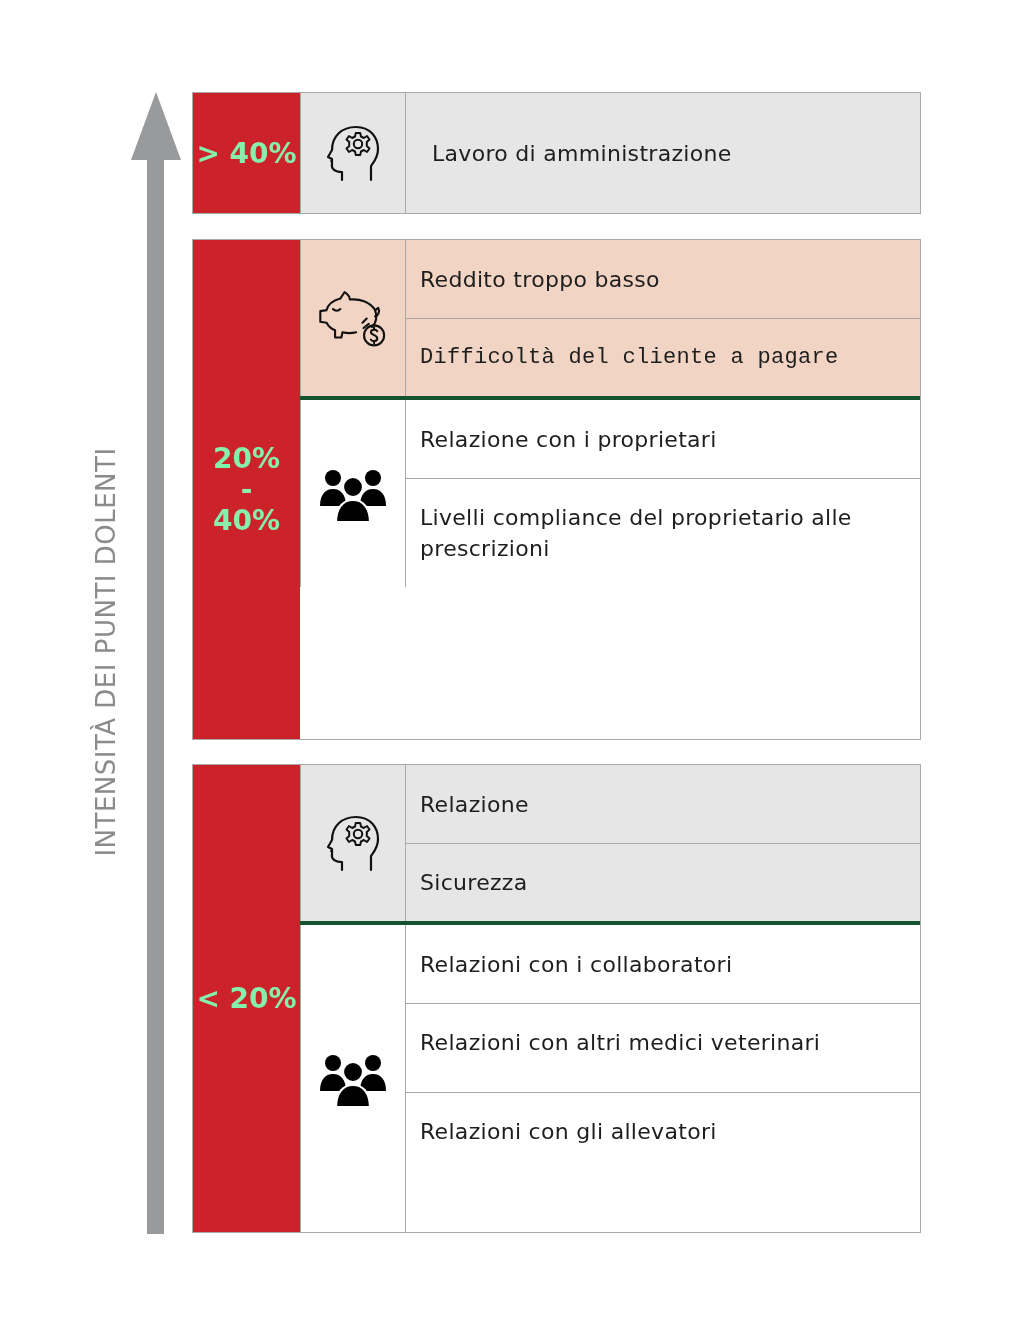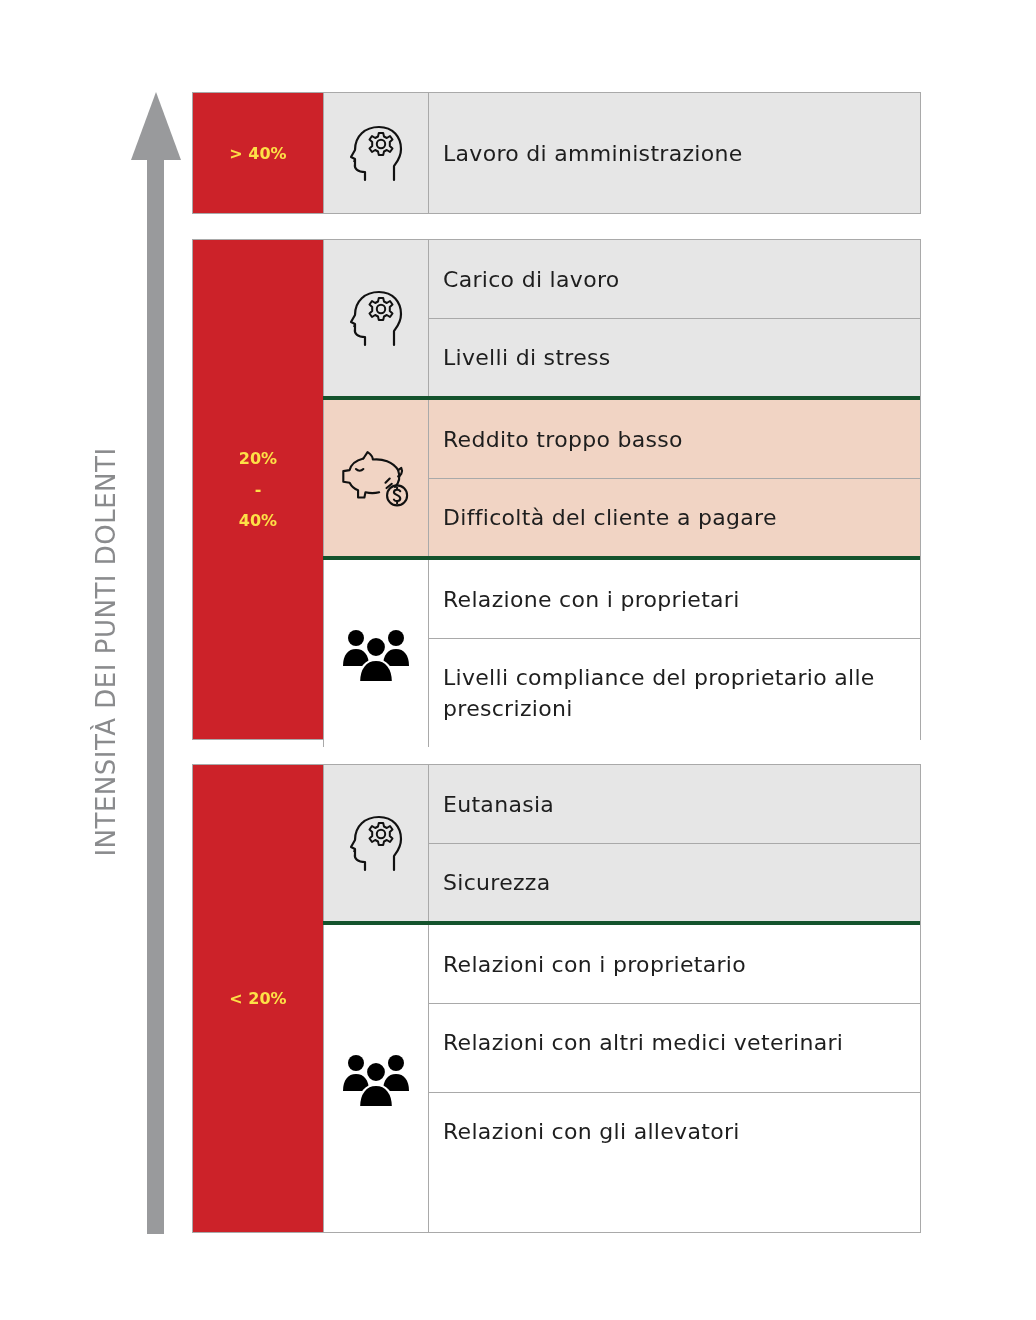--- a/index.html
+++ b/index.html
@@ -10,21 +10,21 @@
   .arrow { position: absolute; left: 131px; top: 92px; width: 50px; height: 1142px; }
   .arrow .shaft { position: absolute; left: 16px; top: 64px; width: 17px; bottom: 0; background: #999a9c; }
   .arrow .head { position: absolute; left: 0; top: 0; width: 0; height: 0;
     border-left: 25px solid transparent; border-right: 25px solid transparent; border-bottom: 68px solid #999a9c; }
   .axis-label {
     position: absolute; left: 106px; top: 652px; transform: translate(-50%, -50%) rotate(-90deg);
     white-space: nowrap; color: #8a8b8d; font-size: 26px; letter-spacing: 0.5px;
     font-family: "DejaVu Sans", sans-serif; font-weight: normal; transform-origin: center;
   }
   .block { position: absolute; left: 192px; width: 729px; border: 1px solid #a9a9a9; box-sizing: border-box; display: flex; }
-  .tier { width: 130px; background: #cc2229; color: #fde047; font-weight: bold; font-size: 16px;
+  .tier { width: 107px; background: #cc2229; color: #86efac; font-weight: bold; font-size: 28px;
     display: flex; align-items: center; justify-content: center; text-align: center; line-height: 31px;
     font-family: "DejaVu Sans", sans-serif; }
   .groups { flex: 1; display: flex; flex-direction: column; }
   .group { display: flex; border-top: 4px solid #14532d; }
   .group:first-child { border-top: none; }
   .icon-cell { width: 104px; border-left: 1px solid #a9a9a9; border-right: 1px solid #a9a9a9;
     display: flex; align-items: center; justify-content: center; box-sizing: content-box; }
   .items { flex: 1; display: flex; flex-direction: column; }
   .item { display: flex; align-items: center; padding: 0 14px; font-size: 22px; color: #1e1e1e;
     border-top: 1px solid #a9a9a9; box-sizing: border-box; line-height: 31px; letter-spacing: 0.3px;
@@ -70,21 +70,21 @@
       <path d="M43 32 L47 28 M44 37 L49 33"></path>
       <circle cx="54" cy="44" r="9.5"></circle>
       <path d="M57 40 C56 38 51 38 51 41 C51 44 57 43 57 47 C57 50 52 50 51 48 M54 36.5 L54 38.5 M54 49.5 L54 51.5"></path>
     </g>
   </defs>
 </svg>
 
 <div class="block" style="top:92px;height:122px;">
   <div class="tier">&gt; 40%</div>
   <div class="groups">
-    <div class="group bg-gray" style="height:120px;">
+    <div class="group bg-gray" style="height:120px;gap:12px;">
       <div class="icon-cell">
         <svg width="62" height="64" viewBox="0 0 62 62">
             <use href="#head-gear"></use>
           </svg>
       </div>
       <div class="items">
         <div class="item" style="height:120px;">Lavoro di amministrazione</div>
       </div>
     </div>
   </div>
@@ -92,40 +92,29 @@
 
 <div class="block" style="top:239px;height:501px;">
   <div class="tier">
     <div>
       <div>20%</div>
       <div>-</div>
       <div>40%</div>
     </div>
   </div>
   <div class="groups">
-    <div class="group bg-gray" style="height:156px;">
-      <div class="icon-cell">
-        <svg width="62" height="64" viewBox="0 0 62 62">
-            <use href="#head-gear"></use>
-          </svg>
-      </div>
-      <div class="items">
-        <div class="item" style="height:78px;">Carico di lavoro</div>
-        <div class="item" style="height:78px;">Livelli di stress</div>
-      </div>
-    </div>
     <div class="group bg-peach" style="height:156px;">
       <div class="icon-cell">
         <svg width="72" height="58" viewBox="0 0 68 55">
             <use href="#piggy"></use>
           </svg>
       </div>
       <div class="items">
         <div class="item" style="height:78px;">Reddito troppo basso</div>
-        <div class="item" style="height:78px;">Difficoltà del cliente a pagare</div>
+        <div class="item" style="height:78px;font-family:Liberation Mono, monospace;">Difficoltà del cliente a pagare</div>
       </div>
     </div>
     <div class="group bg-white" style="height:187px;">
       <div class="icon-cell">
         <svg width="70" height="58" viewBox="0 0 68 58">
             <use href="#people"></use>
           </svg>
       </div>
       <div class="items">
         <div class="item" style="height:78px;">Relazione con i proprietari</div>
@@ -138,30 +127,30 @@
 <div class="block" style="top:764px;height:469px;">
   <div class="tier">&lt; 20%</div>
   <div class="groups">
     <div class="group bg-gray" style="height:156px;">
       <div class="icon-cell">
         <svg width="62" height="64" viewBox="0 0 62 62">
             <use href="#head-gear"></use>
           </svg>
       </div>
       <div class="items">
-        <div class="item" style="height:78px;">Eutanasia</div>
+        <div class="item" style="height:78px;">Relazione</div>
         <div class="item" style="height:78px;">Sicurezza</div>
       </div>
     </div>
     <div class="group bg-white" style="height:311px;">
       <div class="icon-cell">
         <svg width="70" height="58" viewBox="0 0 68 58">
             <use href="#people"></use>
           </svg>
       </div>
       <div class="items">
-        <div class="item" style="height:78px;">Relazioni con i proprietario</div>
+        <div class="item" style="height:78px;">Relazioni con i collaboratori</div>
         <div class="item" style="height:78px;">Relazioni con altri medici veterinari</div>
         <div class="item" style="height:77px;margin-top:11px;">Relazioni con gli allevatori</div>
       </div>
     </div>
   </div>
 </div>
 
 </body></html>

